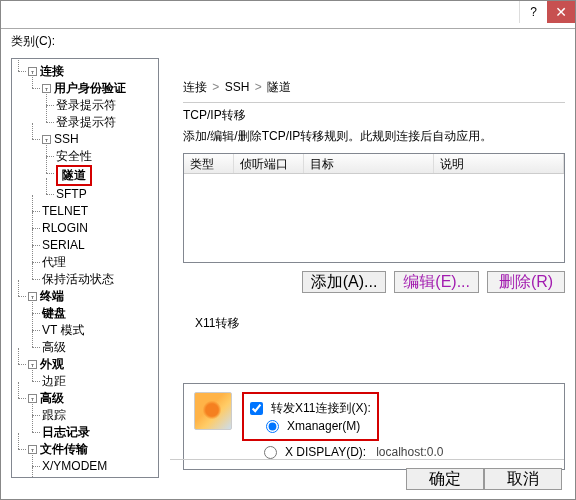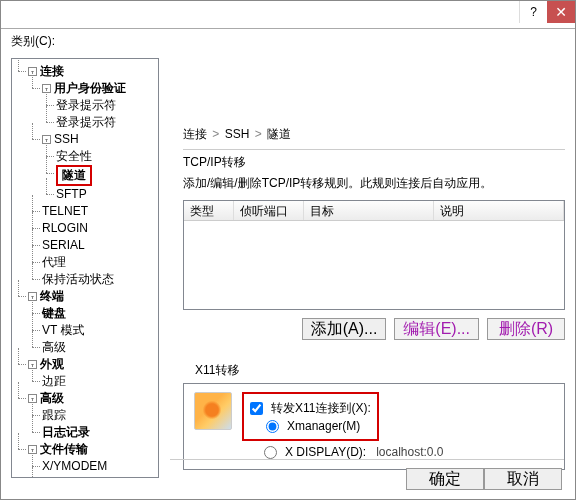--- a/index.html
+++ b/index.html
@@ -26,21 +26,21 @@
 .breadcrumb .sep { color: #888; padding: 0 2px; }
 .subtitle { font-size: 12px; margin: 2px 0 4px 0; }
 .desc { font-size: 12px; margin-bottom: 8px; }
 .tbl { border: 1px solid #828790; height: 110px; }
 .thead { display: flex; background: linear-gradient(#fdfdfd,#ececec); border-bottom: 1px solid #ccc; height: 20px; }
 .thead .th { padding: 2px 6px; border-right: 1px solid #ddd; font-size: 12px; }
 .btnrow { display: flex; justify-content: flex-end; gap: 8px; margin: 8px 0 16px 0; }
 .winbtn { min-width: 78px; height: 22px; border: 1px solid #999; background: #efefef; font-size: 16px; padding: 0 8px; cursor: pointer; }
 .winbtn:disabled { color: #a21caf; background: #f2f2f2; }
 .x11title { font-size: 12px; margin: 6px 0 4px 12px; }
-.x11box { border: 1px solid #828790; padding: 8px 10px; display: flex; align-items: flex-start; gap: 10px; }
+.x11box { border: 1px solid #828790; padding: 8px 10px; display: flex; align-items: flex-start; gap: 10px; margin-top: 47px; }
 .x11icon { width: 38px; height: 38px; background: linear-gradient(135deg,#ffb347 40%,#ffcc66 60%,#cde 100%); border: 1px solid #ccc; border-radius: 2px; position: relative; }
 .x11icon::before { content: ""; position: absolute; left: 6px; top: 6px; width: 22px; height: 22px; background: radial-gradient(circle,#f58020 0%,#f58020 40%,transparent 60%); border-radius: 50%; }
 .hlbox { border: 2px solid #d40000; padding: 4px 6px; display: inline-block; }
 .optrow { display: flex; align-items: center; gap: 6px; margin: 2px 0; }
 .optrow input[type=checkbox], .optrow input[type=radio] { margin-right: 2px; }
 .host { color: #444; margin-left: 4px; }
 .footer { position: absolute; right: 14px; bottom: 10px; display: flex; gap: 0; }
 hr.sep { border: none; border-top: 1px solid #ccc; margin: 0 0 2px 0; }
 .footer-sep { height: 1px; background: #ccc; position: absolute; bottom: 40px; left: 170px; right: 12px; }
 </style>

